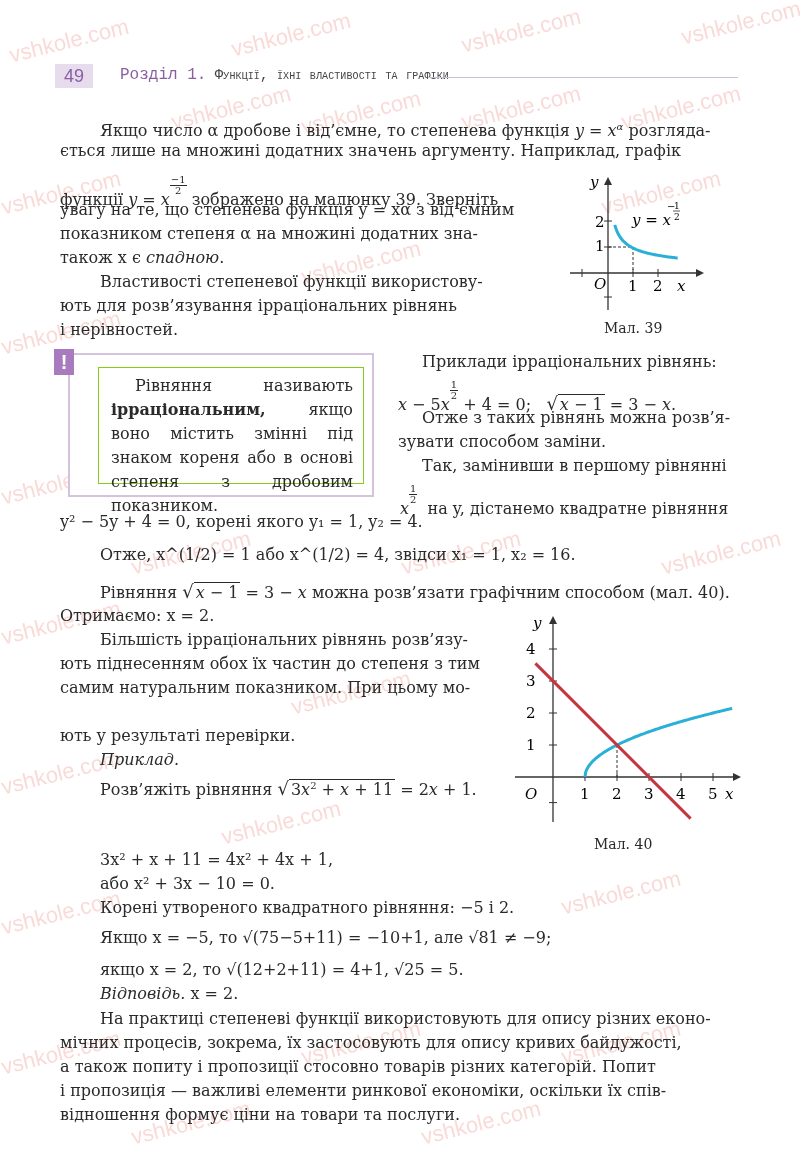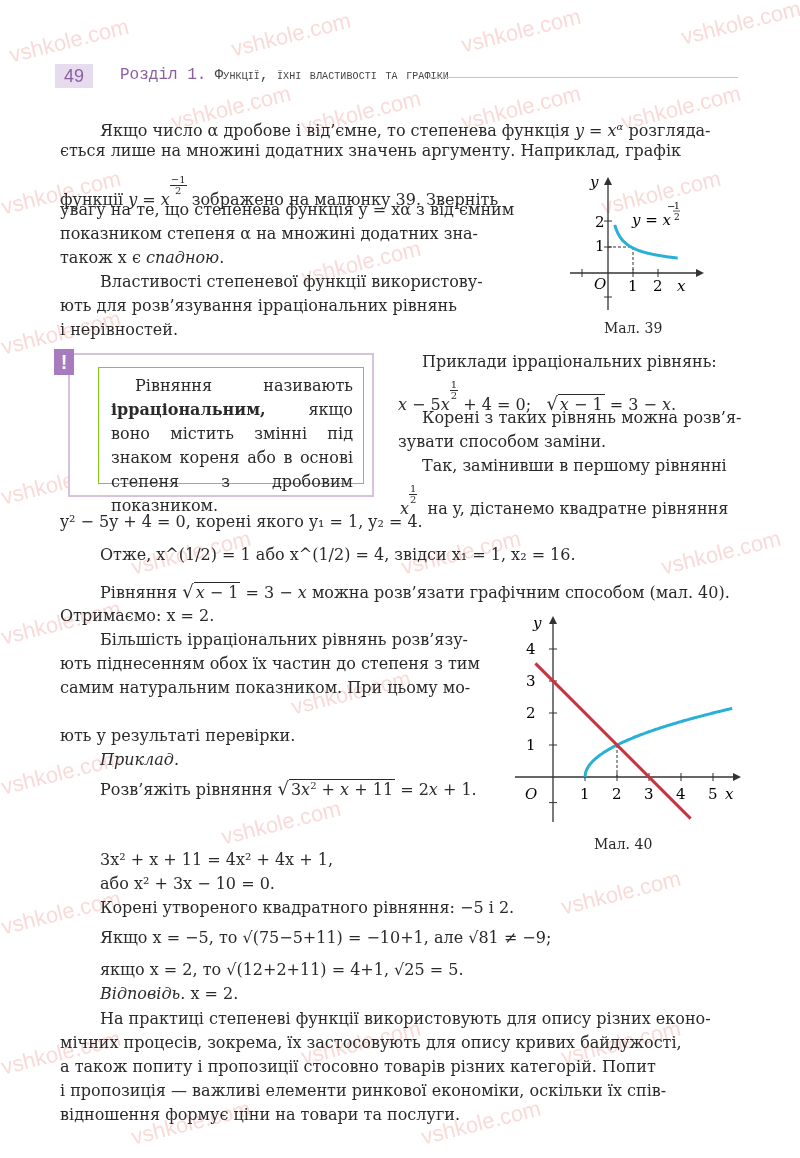--- a/index.html
+++ b/index.html
@@ -149,21 +149,21 @@
       </div>
     </div>
   </div>
   <div class="excl">!</div>
 
   <div class="txt" style="left:422px;top:350px">Приклади ірраціональних рівнянь:</div>
   <div class="txt" style="left:398px;top:380px">
     <i class="m">x</i> − 5<i class="m">x</i><sup class="f"><span class="top">1</span><span>2</span></sup> + 4 = 0;&nbsp;&nbsp;
     <span class="rad">√</span><span class="sqrt"><i class="m">x</i> − 1</span> = 3 − <i class="m">x</i>.
   </div>
-  <div class="txt" style="left:422px;top:406px">Корені з таких рівнянь можна розв’я-</div>
+  <div class="txt" style="left:422px;top:406px">Отже з таких рівнянь можна розв’я-</div>
   <div class="txt" style="left:398px;top:430px">зувати способом заміни.</div>
   <div class="txt" style="left:422px;top:454px">Так, замінивши в першому рівнянні</div>
   <div class="txt" style="left:400px;top:484px">
     <i class="m">x</i><sup class="f"><span class="top">1</span><span>2</span></sup>&nbsp;
     <span>на y, дістанемо квадратне рівняння</span>
   </div>
 
   <div class="txt" style="left:60px;top:510px">y² − 5y + 4 = 0, корені якого y₁ = 1, y₂ = 4.</div>
   <div class="txt" style="left:100px;top:543px">Отже, x^(1/2) = 1 або x^(1/2) = 4, звідси x₁ = 1, x₂ = 16.</div>
 

